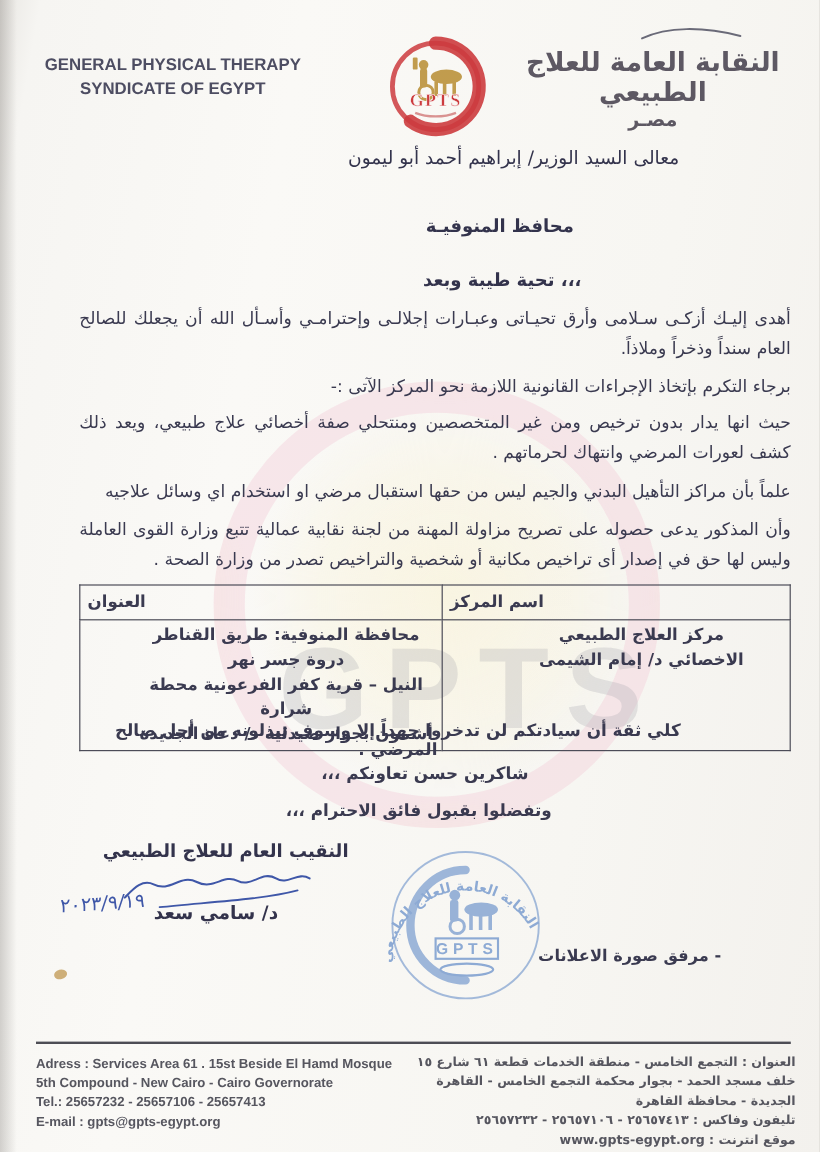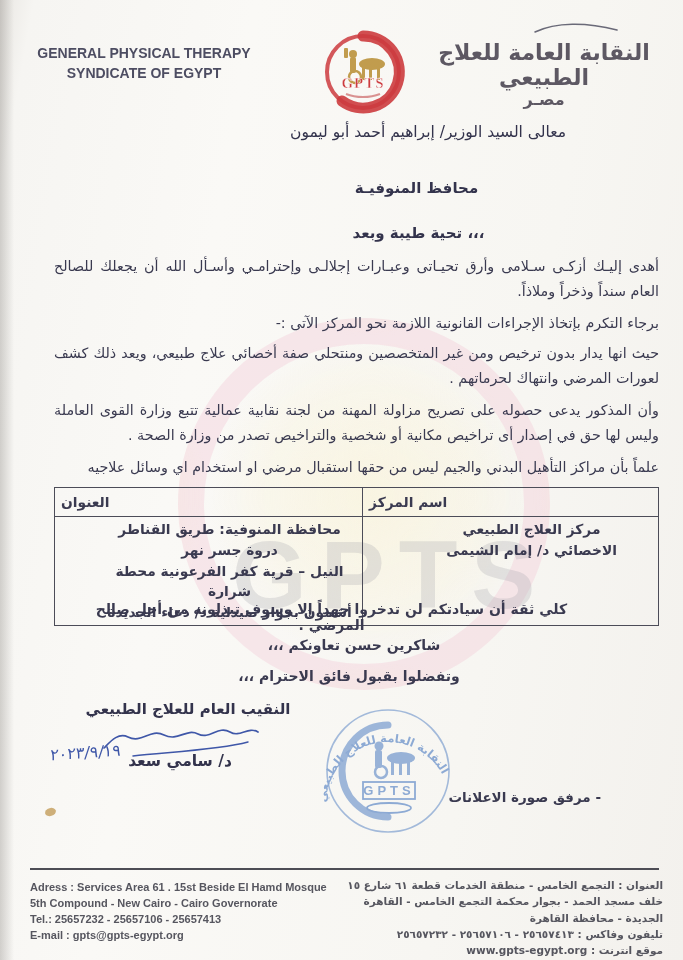--- a/index.html
+++ b/index.html
@@ -29,21 +29,21 @@
   .country{font-size:16px;font-weight:bold;color:#5d5863;letter-spacing:2px;}
   .hand-dash{position:absolute;right:62px;top:18px;}
   
   .addressee{position:absolute;left:290px;right:50px;top:123px;text-align:left;
     font-size:15.5px;font-weight:normal;color:#33334c;}
   .governor{position:absolute;left:320px;right:170px;top:179px;text-align:center;
     font-size:15px;font-weight:bold;color:#33334c;}
   .salutation{position:absolute;left:320px;right:166px;top:224px;text-align:center;
     font-size:15px;font-weight:bold;color:#33334c;}
   
-  .body-text{position:absolute;right:24px;left:54px;top:254px;direction:rtl;
+  .body-text{position:absolute;right:24px;left:66px;top:254px;direction:rtl;
     text-align:justify;font-size:14.3px;line-height:1.75;color:#3a3a50;}
   .body-text p{margin:0 0 7px 0;}
   .body-text p.req{margin-bottom:5px;}
   
   table.centers{width:100%;border-collapse:collapse;direction:rtl;margin-top:4px;
     font-size:13.8px;font-weight:bold;color:#3a3a50;}
   table.centers th,table.centers td{border:1.4px solid #4c4c58;padding:2px 6px;}
   table.centers th{font-weight:bold;text-align:left;height:20px;}
   table.centers td{text-align:center;vertical-align:top;line-height:1.5;padding-left:48px;}
   
@@ -114,22 +114,22 @@
     </div>
 
     <div class="addressee">معالى السيد الوزير/ إبراهيم أحمد أبو ليمون</div>
     <div class="governor">محافظ المنوفيـة</div>
     <div class="salutation">تحية طيبة وبعد ،،،</div>
 
     <div class="body-text">
       <p>أهدى إليـك أزكـى سـلامى وأرق تحيـاتى وعبـارات إجلالـى وإحترامـي وأسـأل الله أن يجعلك للصالح العام سنداً وذخراً وملاذاً.</p>
       <p class="req">برجاء التكرم بإتخاذ الإجراءات القانونية اللازمة نحو المركز الآتى :-</p>
       <p>حيث انها يدار بدون ترخيص ومن غير المتخصصين ومنتحلي صفة أخصائي علاج طبيعي، ويعد ذلك كشف لعورات المرضي وانتهاك لحرماتهم .</p>
+      <p>علماً بأن مراكز التأهيل البدني والجيم ليس من حقها استقبال مرضي او استخدام اي وسائل علاجيه</p>
       <p>وأن المذكور يدعى حصوله على تصريح مزاولة المهنة من لجنة نقابية عمالية تتبع وزارة القوى العاملة وليس لها حق في إصدار أى تراخيص مكانية أو شخصية والتراخيص تصدر من وزارة الصحة .</p>
-      <p>علماً بأن مراكز التأهيل البدني والجيم ليس من حقها استقبال مرضي او استخدام اي وسائل علاجيه</p>
 
       <table class="centers">
         <tbody>
             <tr>
           <th style="width:49%">اسم المركز</th>
           <th>العنوان</th>
         </tr>
         <tr>
           <td>
             <div>مركز العلاج الطبيعي</div>

